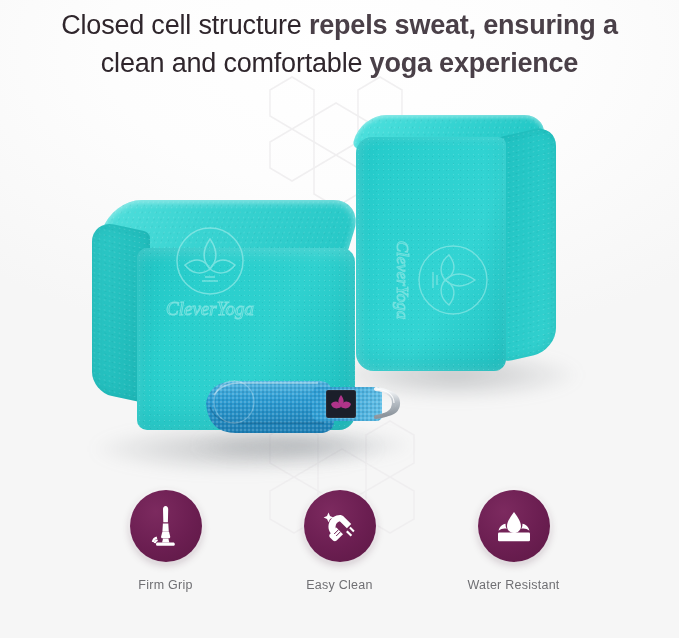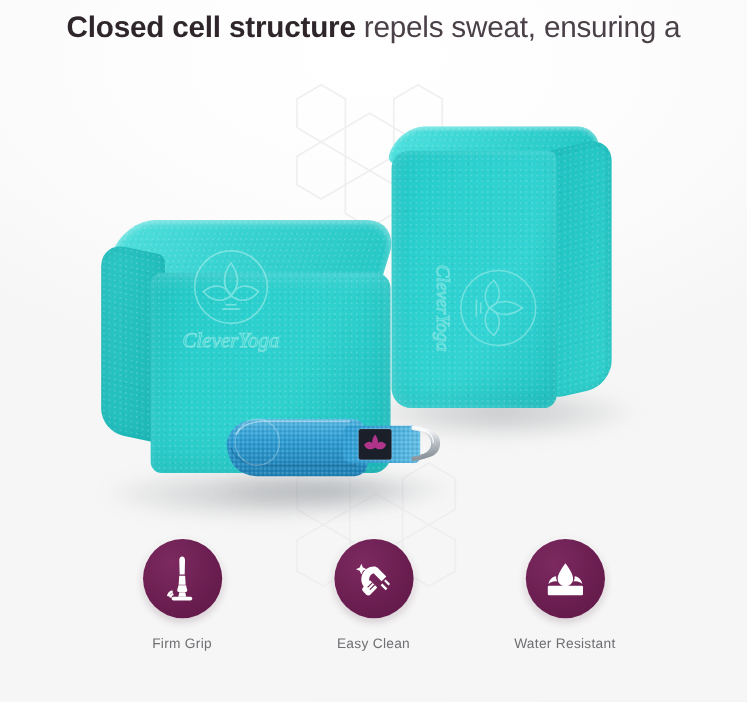--- a/index.html
+++ b/index.html
@@ -39,22 +39,22 @@
     top: 6px;
     width: 679px;
     text-align: center;
     line-height: 38px;
     font-size: 27px;
     color: #3b3038;
     letter-spacing: -0.2px;
     -webkit-font-smoothing: antialiased;
   }
   .headline .line { display: block; white-space: nowrap; }
-  .hl-strong { font-weight: bold; color: #2f262c; }
-  .hl-light  { font-weight: normal; color: #4a4048; }
+  .hl-strong { font-weight: normal; color: #2f262c; }
+  .hl-light  { font-weight: bold; color: #4a4048; }
 
   
   #photo {
     position: absolute;
     left: 0;
     top: 95px;
     width: 679px;
     height: 380px;
   }
 
@@ -217,20 +217,23 @@
       <polygon points="156,40 180,26 204,40 204,68 180,82 156,68"></polygon>
       <polygon points="60,96 84,82 108,96 108,124 84,138 60,124"></polygon>
       <polygon points="156,96 180,82 204,96 204,124 180,138 156,124"></polygon>
       <polygon points="108,124 132,110 156,124 156,152 132,166 108,152"></polygon>
     </g>
   </svg>
 
   <div class="headline">
     <span class="line">
       <span class="hl-strong">Closed cell structure</span><span class="hl-light"> repels sweat, ensuring a</span>
+    </span>
+    <span class="line">
+      <span class="hl-strong">clean and comfortable</span><span class="hl-light"> yoga experience</span>
     </span>
   </div>
 
   <div id="photo">
 
     <div class="ground-shadow" id="shadow-back"></div>
     <div class="ground-shadow" id="shadow-front"></div>
 
     <div class="block" id="block-back">
       <div class="face foam" id="bb-top"></div>

